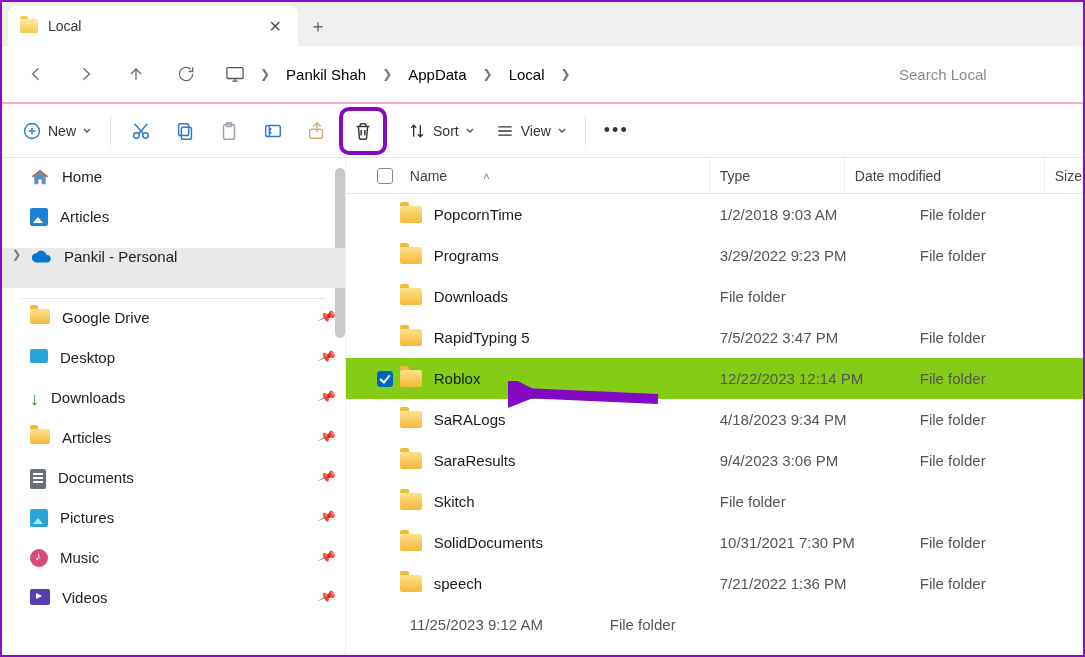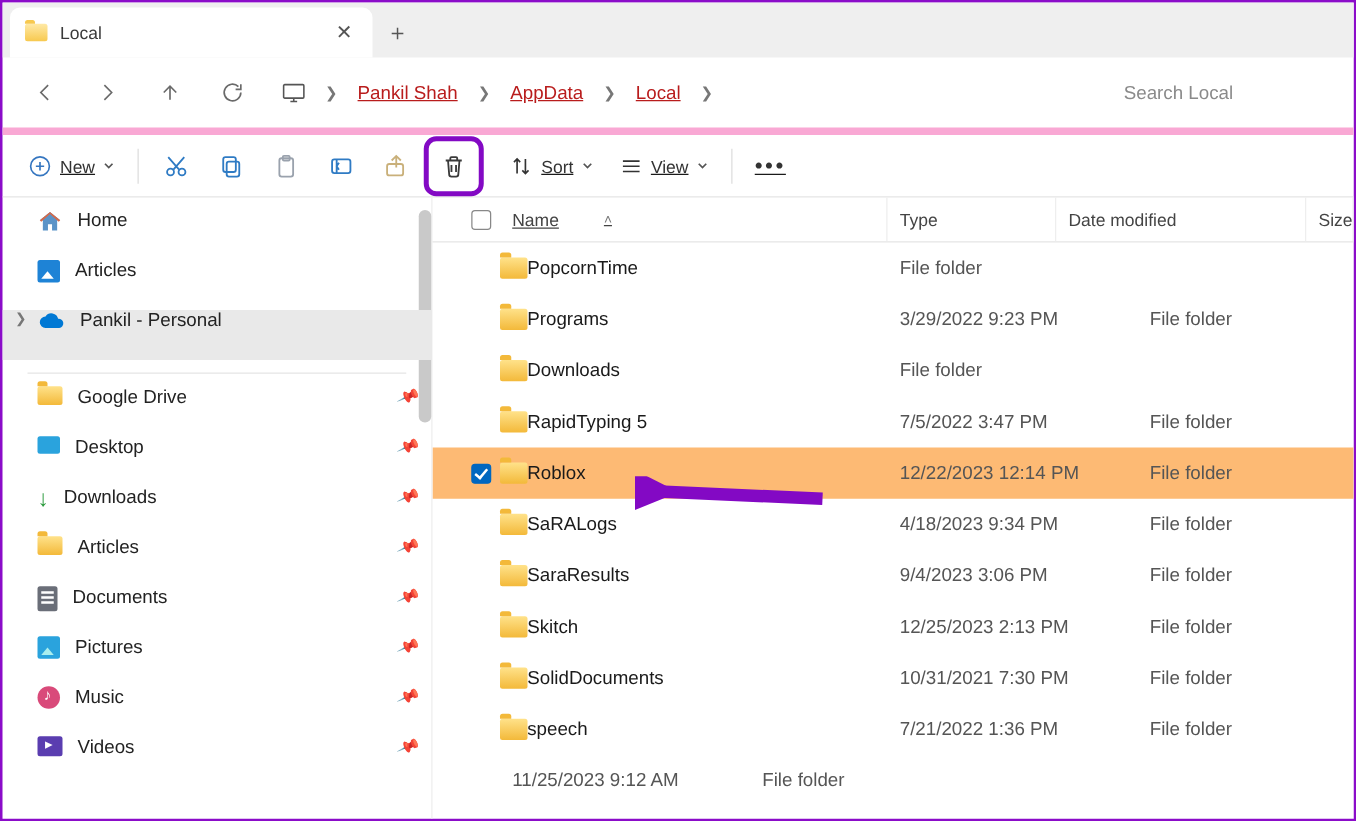--- a/index.html
+++ b/index.html
@@ -12,57 +12,57 @@
 .tab .ttl { flex: 1; color: #3a3a3a; font-size: 14px; }
 .tab .cx { color: #555; font-size: 16px; padding: 0 4px; }
 .newtab { width: 40px; display: flex; align-items: center; justify-content: center; color: #555; font-size: 18px; margin-top: 4px; }
 
 .navrow { height: 56px; display: flex; align-items: center; padding: 0 12px; gap: 6px; }
 .navbtn { width: 44px; height: 44px; display: flex; align-items: center; justify-content: center; color: #6a6a6a; border-radius: 6px; }
 .navbtn svg { stroke: #6a6a6a; }
 .bc { display: flex; align-items: center; gap: 8px; margin-left: 8px; flex: 1; }
 .bc .pc { width: 26px; display: flex; justify-content: center; }
 .bc .chev { color: #777; font-size: 12px; padding: 0 4px; }
-.bc .seg { color: #b91c1c; font-size: 15px; padding: 2px 4px; text-decoration: underline; }
+.bc .seg { color: #000000; font-size: 15px; padding: 2px 4px; }
 .search { width: 170px; height: 36px; display: flex; align-items: center; color: #8a8a8a; font-size: 15px; margin-right: 2px; }
 
-.toolbar { height: 56px; border-top: 6px solid #f9a8d4; border-bottom: 1px solid #e5e5e5; display: flex; align-items: center; padding: 0 10px; gap: 0; text-decoration: underline; }
+.toolbar { height: 56px; border-top: 2px solid #f9a8d4; border-bottom: 1px solid #e5e5e5; display: flex; align-items: center; padding: 0 10px; gap: 0; }
 .tb-btn { height: 40px; min-width: 44px; padding: 0 10px; display: flex; align-items: center; justify-content: center; gap: 6px; color: #333; border-radius: 6px; }
 .tb-sep { width: 1px; height: 28px; background: #ddd; margin: 0 8px; }
 .tb-del-hl { width: 48px; height: 48px; border: 4px solid #8309c4; border-radius: 10px; display: flex; align-items: center; justify-content: center; }
 .ic { display: inline-flex; align-items: center; justify-content: center; }
 
 .body { display: flex; height: calc(657px - 44px - 56px - 56px - 4px); }
 .sidebar { width: 357px; position: relative; padding-top: 10px; }
 .side-scroll { position: absolute; right: 0; top: 10px; width: 10px; height: 170px; background: #c9c9c9; border-radius: 5px; }
 .sbi { height: 40px; display: flex; padding: 0 14px 0 28px; gap: 12px; color: #222; font-size: 15px; }
 .sbi.sel { background: #e9e9e9; }
 .sbi .exp { position: absolute; left: 10px; color: #777; font-size: 11px; }
 .sbi .pin { margin-left: auto; color: #888; font-size: 13px; transform: rotate(20deg); }
 .divider { height: 1px; background: #e5e5e5; margin: 10px 20px; }
 
 .main { flex: 1; display: flex; flex-direction: column; border-left: 1px solid #eee; }
 .cols { height: 36px; display: flex; align-items: center; border-bottom: 1px solid #e5e5e5; padding-left: 24px; color: #444; font-size: 14px; }
 .ck { width: 30px; display: flex; justify-content: center; }
 .ckbox { width: 16px; height: 16px; border: 1.5px solid #888; border-radius: 3px; background: #fff; }
 .ckbox.on { background: #0067c0; border-color: #0067c0; position: relative; }
 .ckbox.on::after { content: ""; position: absolute; left: 4px; top: 1px; width: 4px; height: 8px; border: solid #fff; border-width: 0 2px 2px 0; transform: rotate(40deg); }
-.col-name { width: 310px; display: flex; align-items: center; gap: 36px; text-decoration: underline; }
+.col-name { width: 310px; display: flex; align-items: center; gap: 36px; }
 .col-name .sort { color: #777; font-size: 11px; }
 .col-date { width: 200px; }
 .col-type { width: 135px; }
 .col-size { flex: 1; }
 .col-hd { border-right: 1px solid #eee; height: 100%; display: flex; align-items: center; padding-left: 10px; }
 .col-hd:first-child { border: none; }
 
 .rows { overflow: hidden; }
 .row { height: 41px; display: flex; align-items: center; padding-left: 24px; font-size: 15px; }
-.row.sel { background: #fdba74; align-items: center; }
+.row.sel { background: #84cc16; align-items: center; }
 .row .ck { width: 30px; }
-.row .nm { width: 310px; display: flex; align-items: center; }
+.row .nm { width: 310px; display: flex; align-items: center; gap: 12px; }
 .row .dt { width: 200px; color: #555; padding-left: 10px; }
 .row .tp { width: 135px; color: #555; padding-left: 10px; }
 .folder-ic { width: 22px; height: 17px; background: linear-gradient(#ffe28a,#f3b93a); border-radius: 2px; position: relative; }
 .folder-ic::before { content: ""; position: absolute; top: -4px; left: 0; width: 9px; height: 4px; background: #f3b93a; border-radius: 2px 2px 0 0; }
 
 .arrow { position: absolute; left: 506px; top: 379px; pointer-events: none; }
 
 
 svg { display: block; }
 
@@ -289,20 +289,21 @@
       <span class="col-hd col-date">Date modified</span>
       <span class="col-hd col-size">Size</span>
     </div>
     <div class="rows" id="rows">
         <div class="row">
           <span class="ck"></span>
           <span class="nm">
             <span class="folder-ic"></span>
             <span>PopcornTime</span>
           </span>
+          <span class="dt">1/2/2018 9:03 AM</span>
           <span class="tp">File folder</span>
         </div>
         <div class="row">
           <span class="ck"></span>
           <span class="nm">
             <span class="folder-ic"></span>
             <span>Programs</span>
           </span>
           <span class="dt">3/29/2022 9:23 PM</span>
           <span class="tp">File folder</span>
@@ -352,21 +353,20 @@
           </span>
           <span class="dt">9/4/2023 3:06 PM</span>
           <span class="tp">File folder</span>
         </div>
         <div class="row">
           <span class="ck"></span>
           <span class="nm">
             <span class="folder-ic"></span>
             <span>Skitch</span>
           </span>
-          <span class="dt">12/25/2023 2:13 PM</span>
           <span class="tp">File folder</span>
         </div>
         <div class="row">
           <span class="ck"></span>
           <span class="nm">
             <span class="folder-ic"></span>
             <span>SolidDocuments</span>
           </span>
           <span class="dt">10/31/2021 7:30 PM</span>
           <span class="tp">File folder</span>

